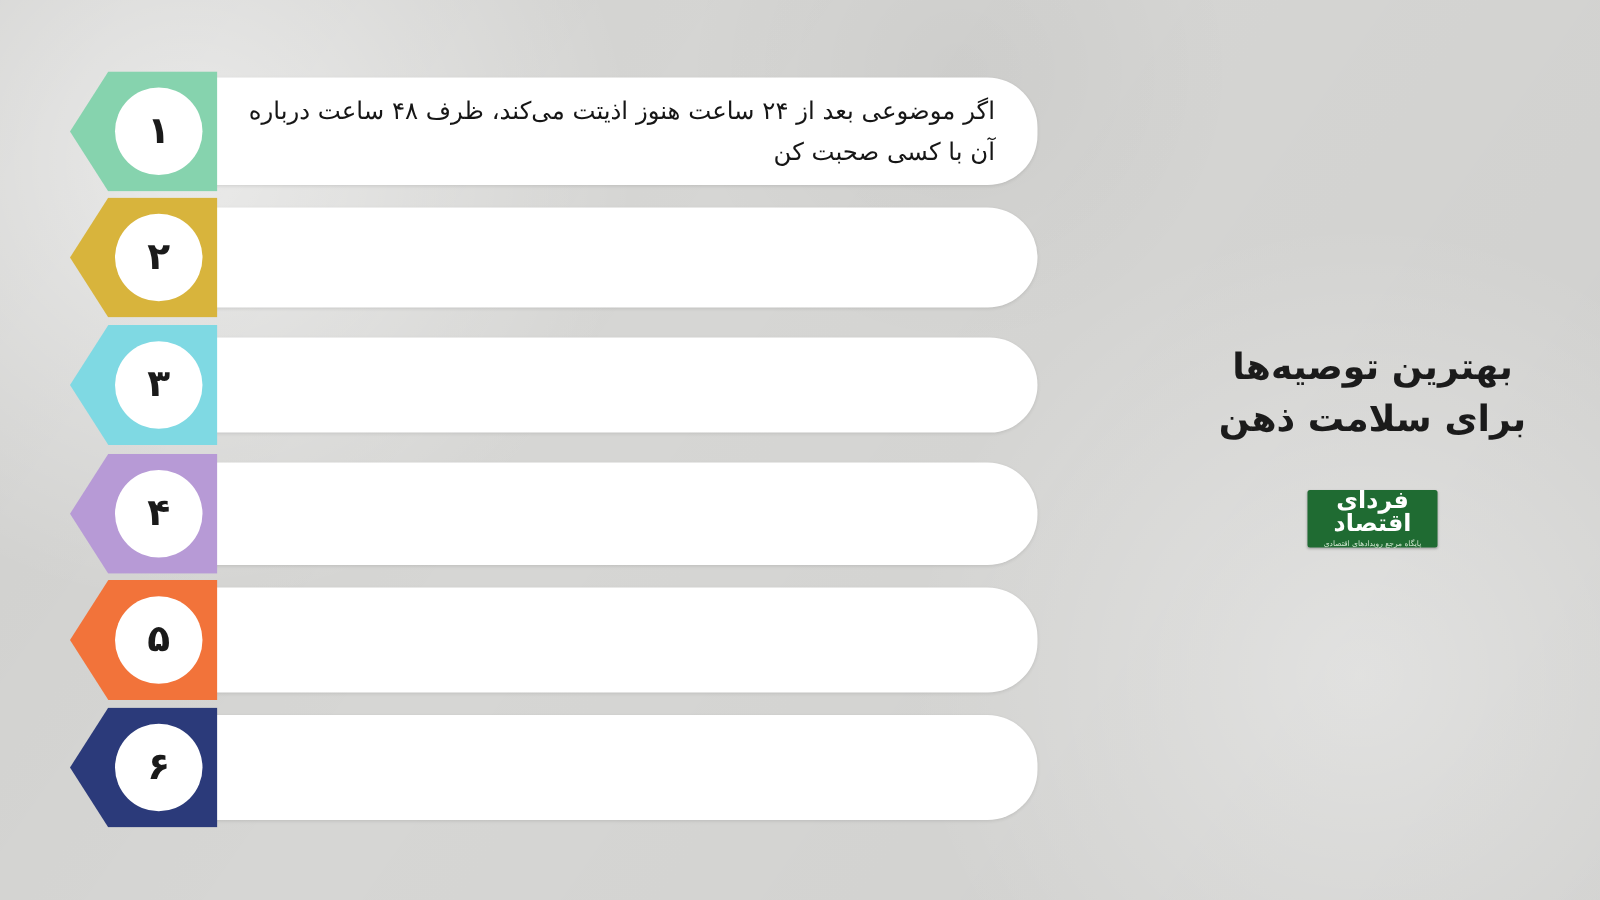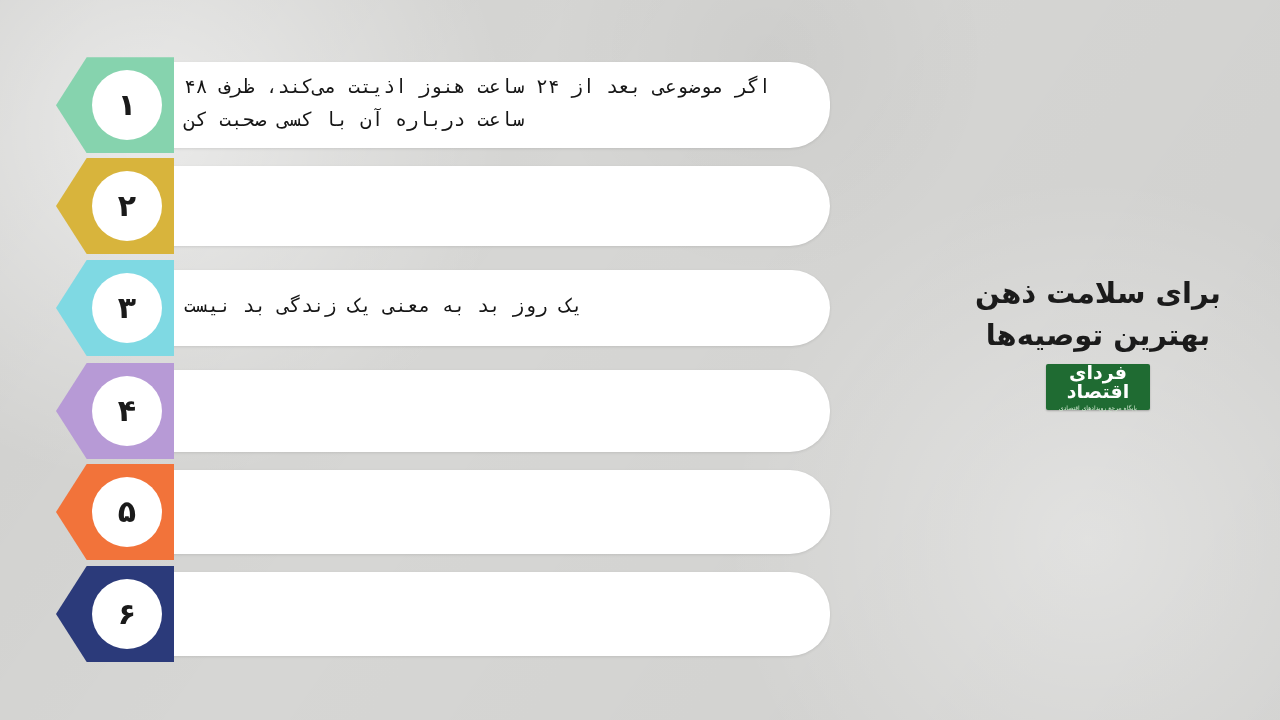--- a/index.html
+++ b/index.html
@@ -39,21 +39,21 @@
     text-align: center;
   }
   .title-line {
     font-size: 29px;
     font-weight: bold;
     color: #1b1b1b;
     line-height: 1.45;
     letter-spacing: 0px;
   }
   .logo {
-    margin: 8px auto 0 auto;
+    margin: 36px auto 0 auto;
     width: 104px;
     height: 46px;
     background: #1f6b32;
     border-radius: 2px;
     display: flex;
     flex-direction: column;
     align-items: center;
     justify-content: center;
     box-shadow: 0 1px 2px rgba(0,0,0,0.25);
   }
@@ -98,24 +98,23 @@
     align-items: center;
     justify-content: flex-end;
     padding: 10px 34px 10px 84px;
     box-sizing: border-box;
     box-shadow: 0 1px 3px rgba(0,0,0,0.10);
   }
   .bubble-text {
     font-size: 19.5px;
     line-height: 1.7;
     color: #161616;
-    text-align: left;
+    text-align: right;
     direction: rtl;
     font-weight: 500;
-    font-family: Liberation Mono, monospace;
   }
   
   .badge-wrap {
     position: absolute;
     left: -44px;
     top: 50%;
     transform: translateY(-50%);
     width: 118px;
     height: 96px;
   }
@@ -172,21 +171,20 @@
           <div class="hex" style="background:#d8b43c;"></div>
           <div class="hex-inner">
             <span class="hex-num">۲</span>
           </div>
         </div>
       </div>
     </div>
 
     <div class="tip-row" style="top:270px;">
       <div class="bubble" style="min-height:76px;">
-        <div class="bubble-text">یک روز بد به معنی یک زندگی بد نیست</div>
         <div class="badge-wrap">
           <div class="hex" style="background:#7fd9e3;"></div>
           <div class="hex-inner">
             <span class="hex-num">۳</span>
           </div>
         </div>
       </div>
     </div>
 
     <div class="tip-row" style="top:370px;">
@@ -218,20 +216,20 @@
           <div class="hex-inner">
             <span class="hex-num">۶</span>
           </div>
         </div>
       </div>
     </div>
 
   </div>
 
   <div class="title-block">
+    <div class="title-line">بهترین توصیه‌ها</div>
     <div class="title-line">برای سلامت ذهن</div>
-    <div class="title-line">بهترین توصیه‌ها</div>
     <div class="logo">
       <div class="logo-main">فردای اقتصاد</div>
       <div class="logo-sub">پایگاه مرجع رویدادهای اقتصادی</div>
     </div>
   </div>
 </div>
 
 </body></html>

